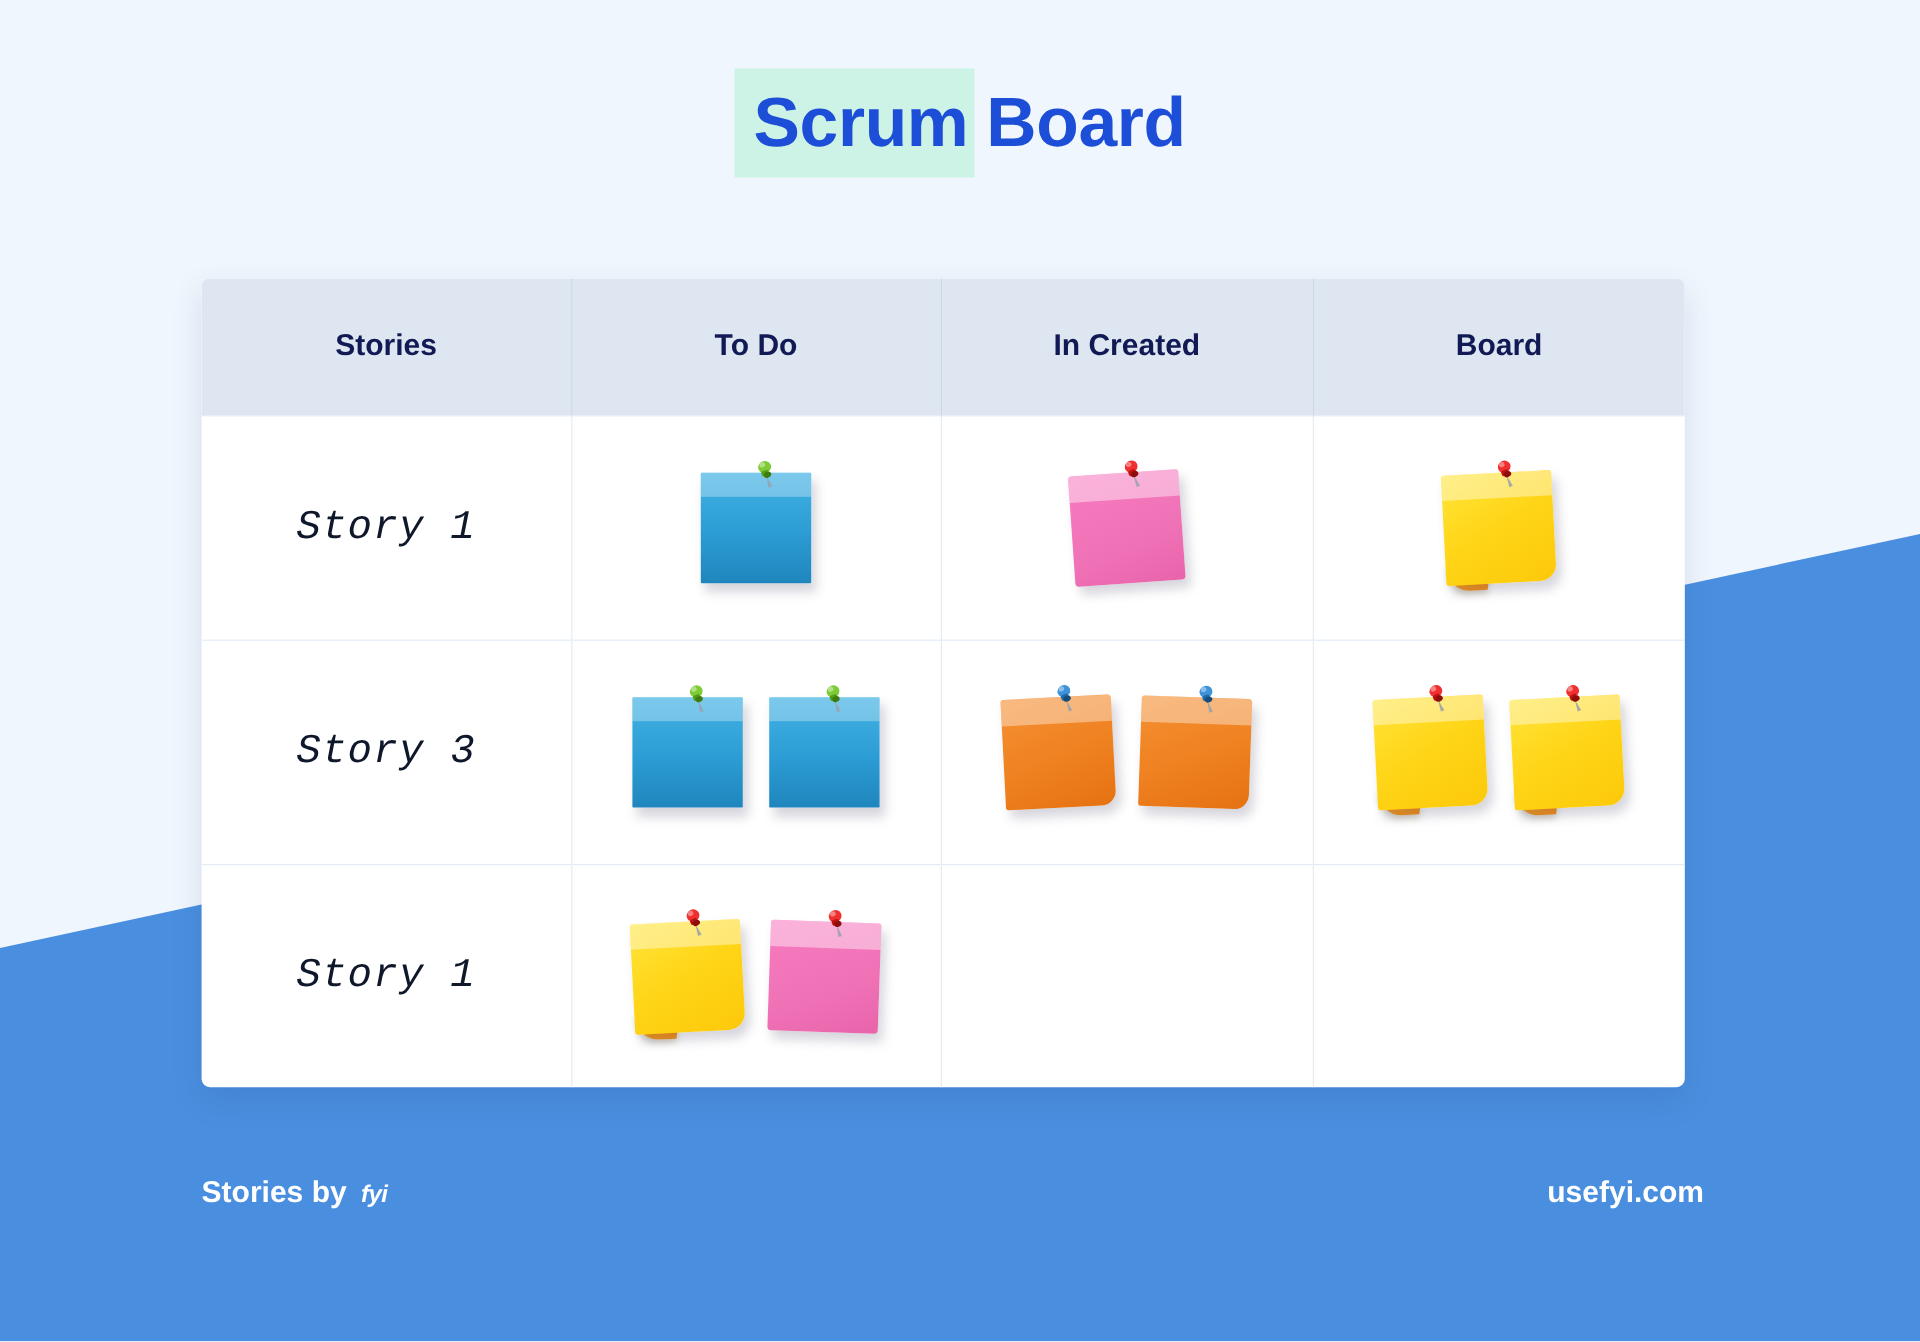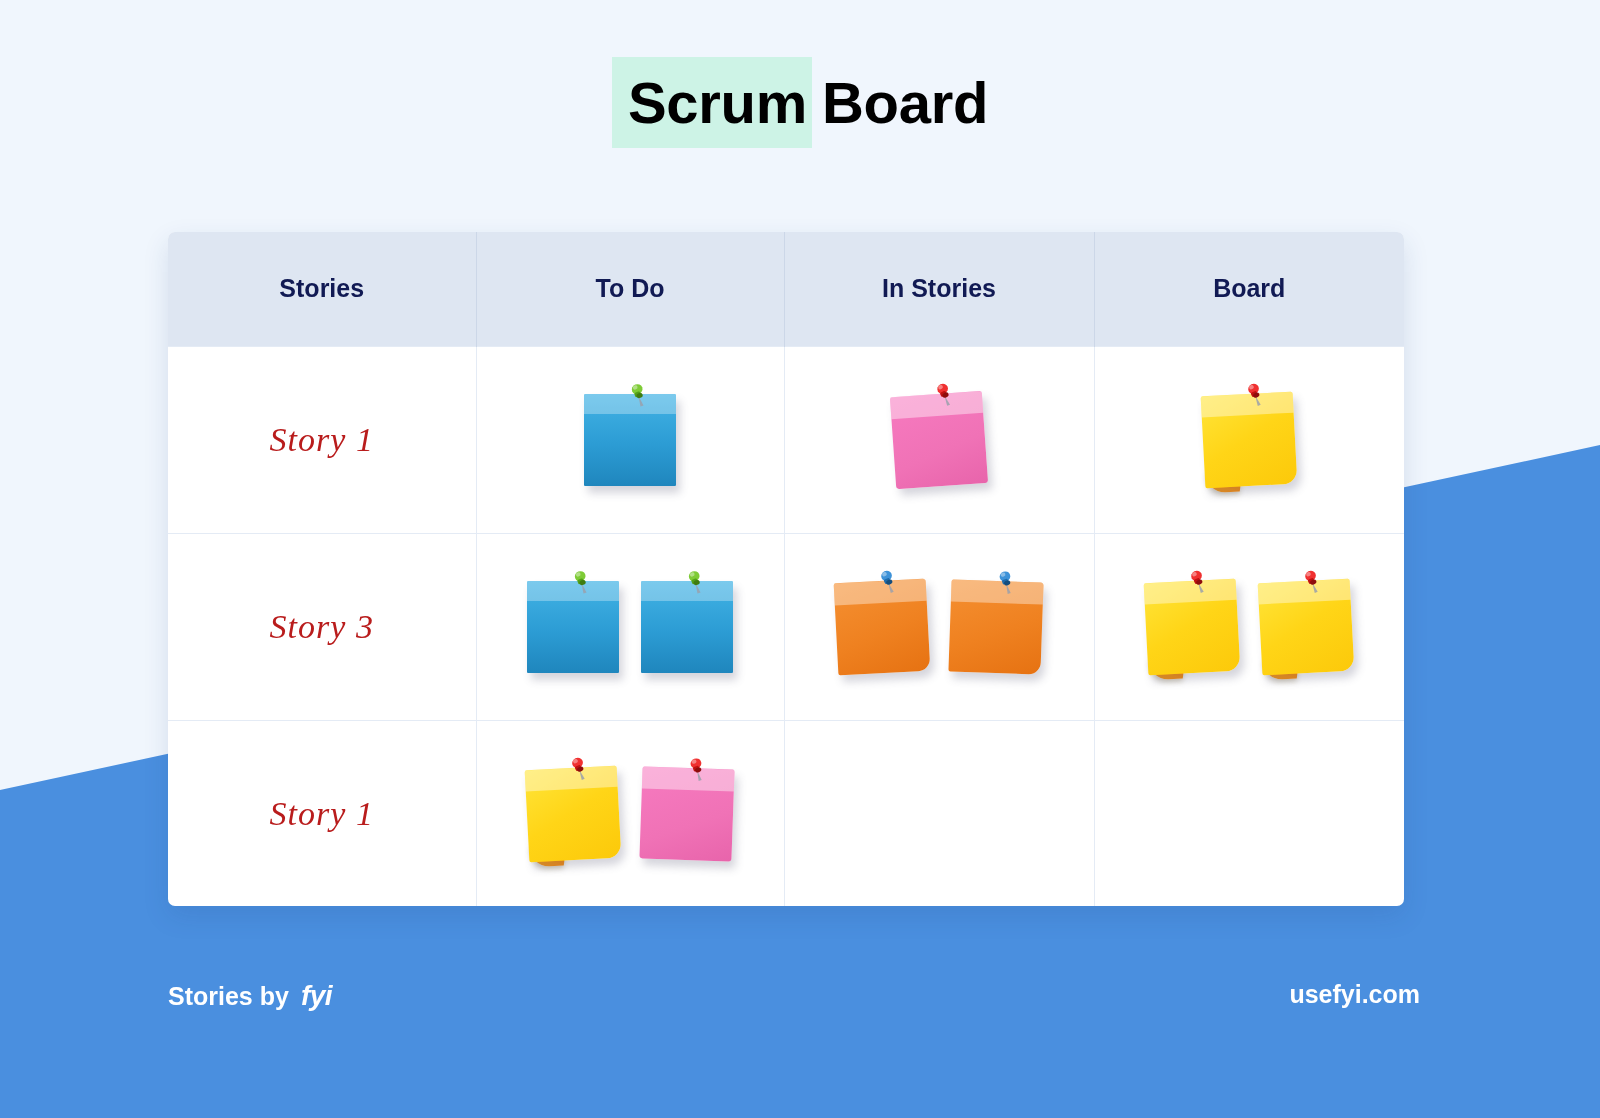--- a/index.html
+++ b/index.html
@@ -27,21 +27,21 @@
   #title-wrap {
     position:absolute;
     left:0; top:74px; width:1600px;
     text-align:center;
     z-index:5;
   }
   #title {
     display:inline-block;
     font-size:58px;
     font-weight:bold;
-    color:#000000;
+    color:#1d4ed8;
     letter-spacing:-0.3px;
     line-height:1.0;
     white-space:nowrap;
   }
   #title .hl {
     background:#cdf3e6;
     padding:13px 5px 13px 16px;
     margin-right:-2px;
   }
   #title .rest { padding:13px 0 13px 12px; }
@@ -80,23 +80,23 @@
     height:187px;
     border-right:1px solid #e4ebf5;
     border-top:1px solid #e4ebf5;
     text-align:center;
     vertical-align:middle;
     padding:0;
   }
   .board-table tbody td:last-child { border-right:none; }
 
   .story-label {
-    font-family:Liberation Serif, serif;
+    font-family:Liberation Mono, monospace;
     font-size:34px;
-    color:#b91c1c;
+    color:#0f172a;
     font-weight:400;
     font-style:italic;
     letter-spacing:1px;
   }
 
   .notes-cell-inner {
     display:flex;
     align-items:center;
     justify-content:center;
     gap:22px;
@@ -179,21 +179,21 @@
     color:#ffffff;
     font-size:25px;
     font-weight:bold;
     white-space:nowrap;
   }
   #footer-left  { left:168px; top:980px; }
   #footer-right { right:180px; top:980px; }
   #footer-left .brand {
     font-style:italic;
     font-weight:bold;
-    font-size:28px;
+    font-size:20px;
     margin-left:12px;
     letter-spacing:-0.5px;
   }
 </style>
 </head>
 <body>
 
 <div id="stage">
 
   <svg id="blue-band" viewBox="0 0 1600 1118" preserveAspectRatio="none">
@@ -205,21 +205,21 @@
       <span class="hl">Scrum</span><span class="rest">Board</span>
     </div>
   </div>
 
   <div id="board">
     <table class="board-table">
       <thead>
         <tr>
           <th style="width:308px">Stories</th>
           <th style="width:308px">To Do</th>
-          <th style="width:310px">In Stories</th>
+          <th style="width:310px">In Created</th>
           <th style="width:310px">Board</th>
         </tr>
       </thead>
       <tbody id="board-body">
           <tr>
             <td><span class="story-label">Story 1</span></td>
             <td>
               <div class="notes-cell-inner">
                 <div class="note note-blue ">
                   <div class="paper">

